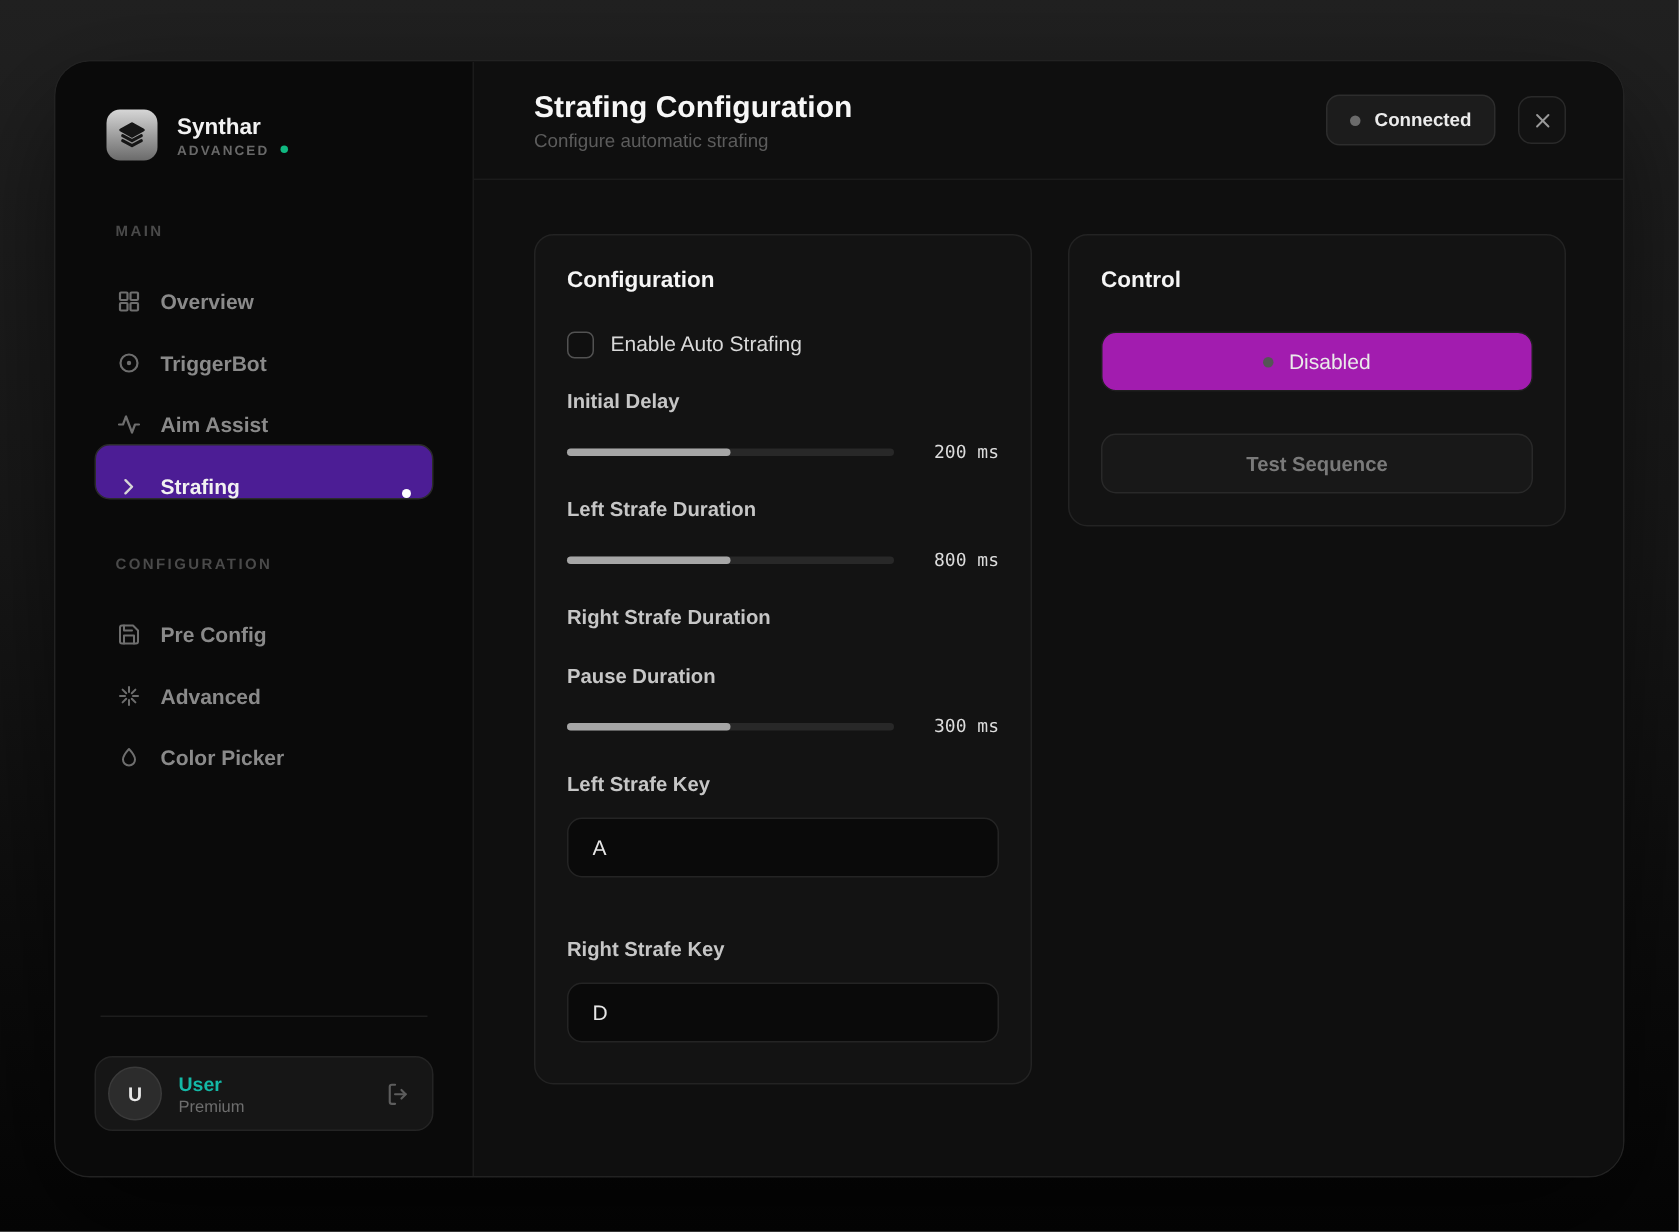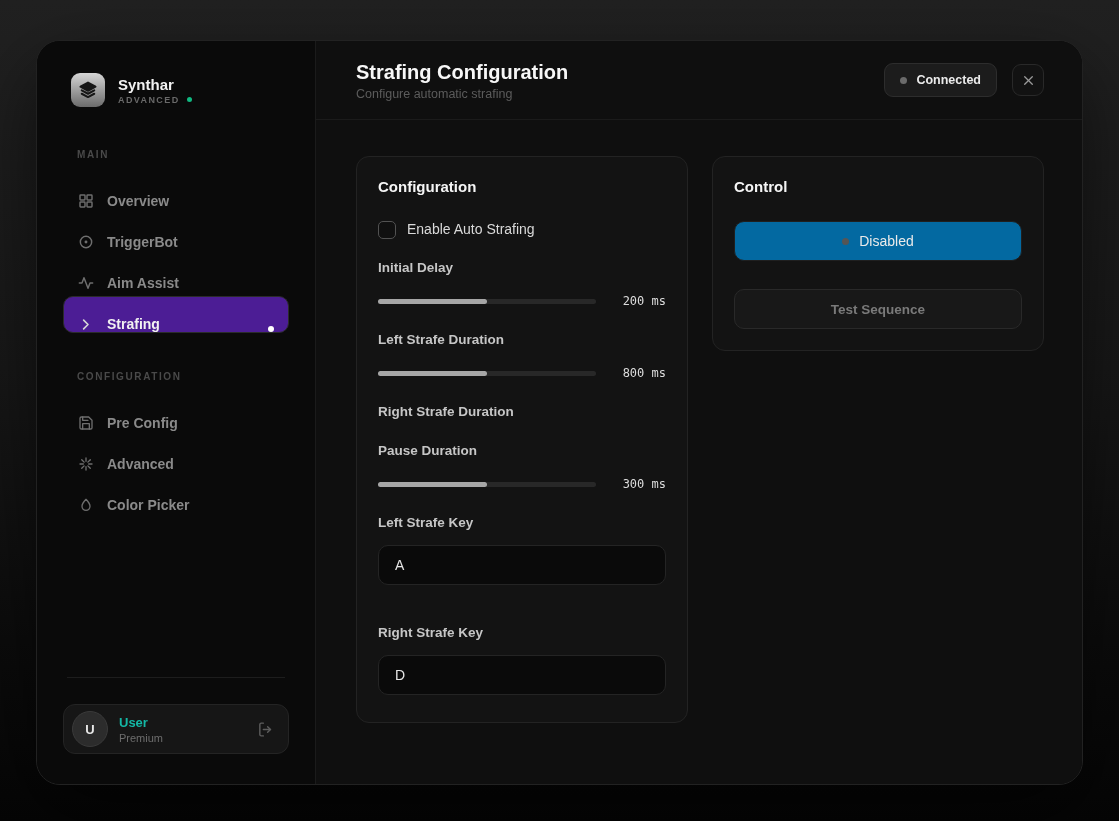--- a/index.html
+++ b/index.html
@@ -134,21 +134,21 @@
   .key-input {
     margin-top: 15px; width: 100%; height: 40px;
     background: #0a0a0a; border: 1px solid #242424; border-radius: 10px;
     color: #e6e6e6; font-size: 14px; padding: 0 16px; outline: none;
     font-family: "Liberation Sans", sans-serif;
   }
 
   
   .status-box {
     margin-top: 26px; height: 40px;
-    background: #0369a1; border: 1px solid #1f1f1f; border-radius: 10px;
+    background: #a21caf; border: 1px solid #1f1f1f; border-radius: 10px;
     display: flex; align-items: center; justify-content: center; gap: 10px;
   }
   .status-dot { width: 7px; height: 7px; border-radius: 50%; background: #555; }
   .status-label { font-size: 14px; font-weight: 500; color: #eaeaea; }
   .test-btn {
     margin-top: 28px; height: 40px; width: 100%;
     background: #181818; border: 1px solid #292929; border-radius: 10px;
     color: #7a7a7a; font-size: 13.5px; font-weight: 600;
     display: flex; align-items: center; justify-content: center; cursor: pointer;
     font-family: "Liberation Sans", sans-serif;

